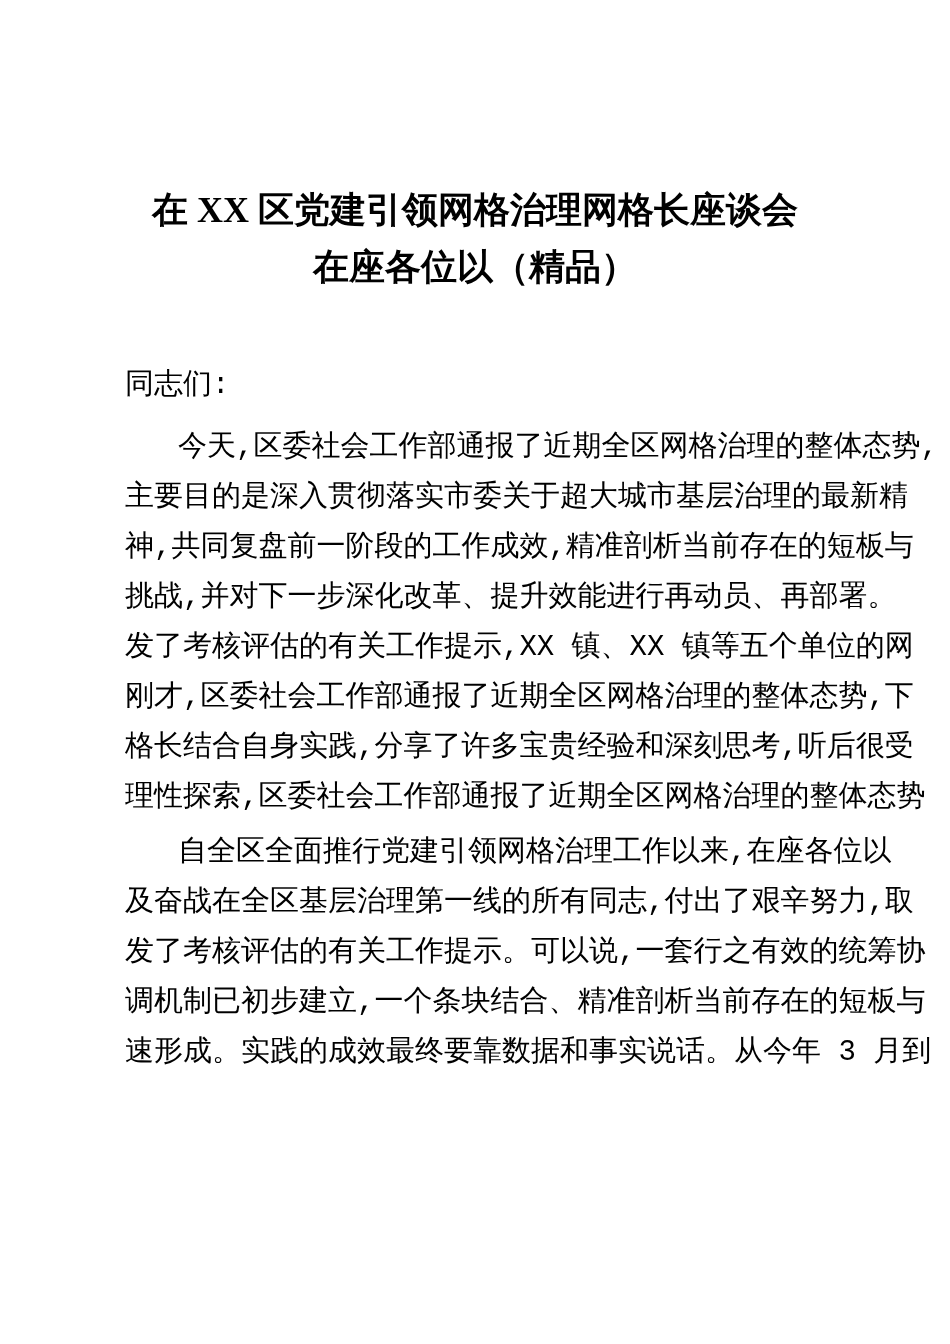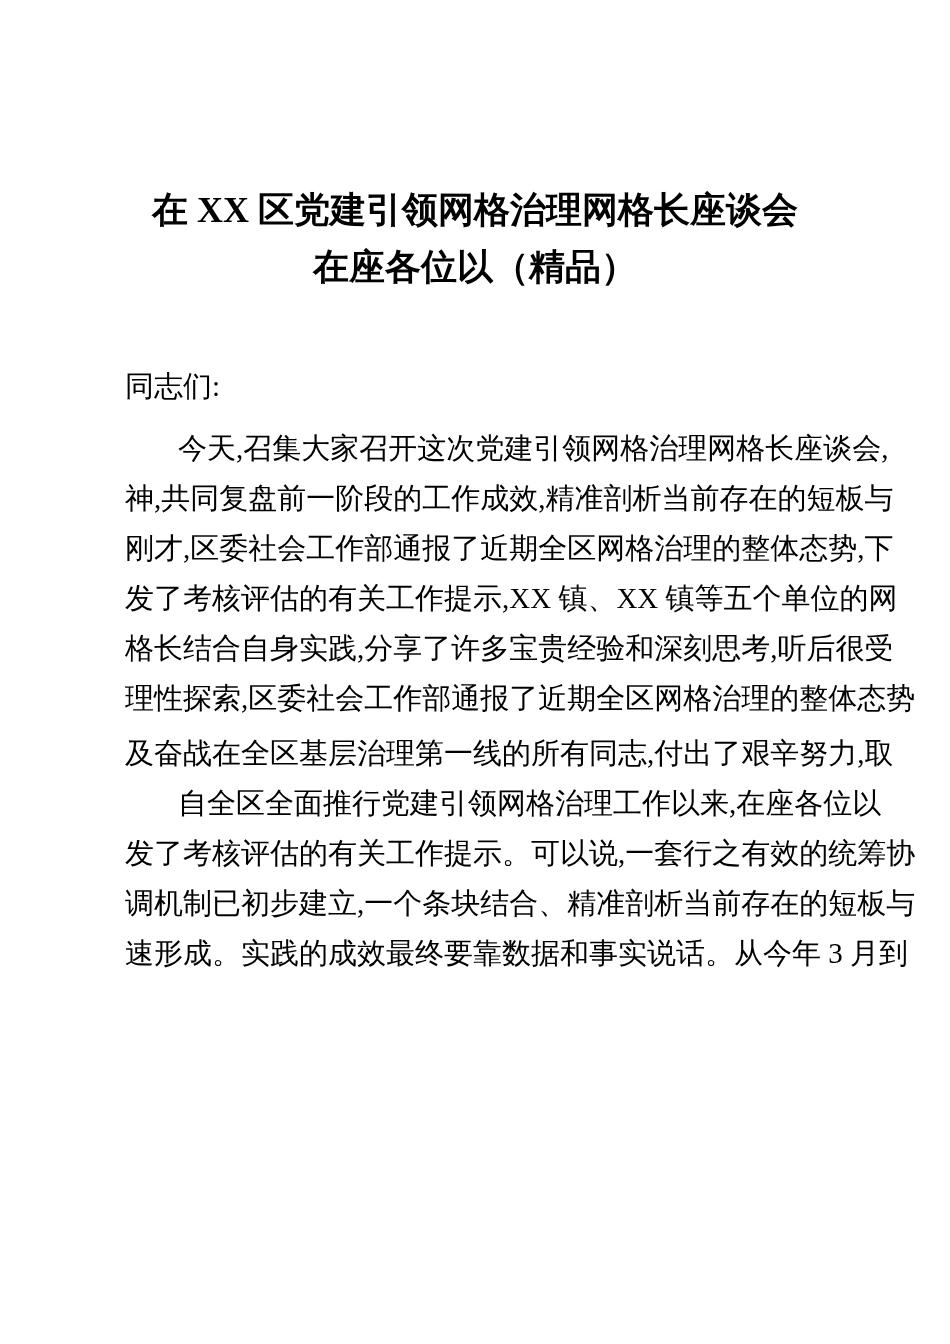--- a/index.html
+++ b/index.html
@@ -19,21 +19,21 @@
       font-family: "Liberation Serif", "DejaVu Serif", serif;
       font-weight: 700;
       font-size: 36px;
       line-height: 57px;
       text-align: center;
       color: #000000;
     }
     .title-line { display: block; }
     .doc-body {
       margin: 65px 122px 0 125px;
-      font-family: Liberation Serif, serif;
+      font-family: Liberation Mono, monospace;
       font-size: 29px;
       line-height: 50px;
       color: #000000;
     }
     .para + .para-gap-lg { margin-top: 12px; }
     .para + .para-gap-sm { margin-top: 5px; }
     .line {
       text-align: justify;
       text-align-last: justify;
       white-space: nowrap;
@@ -54,31 +54,33 @@
     <span class="title-line">在座各位以（精品）</span>
   </h1>
 
   <div class="doc-body">
 
     <div class="para">
       <div class="line end">同志们:</div>
     </div>
 
     <div class="para para-gap-lg">
-      <div class="line indent">今天,召集大家召开这次党建引领网格治理网格长座谈会,</div>
+      <div class="line indent">今天,区委社会工作部通报了近期全区网格治理的整体态势,</div>
+      <div class="line">主要目的是深入贯彻落实市委关于超大城市基层治理的最新精</div>
       <div class="line">神,共同复盘前一阶段的工作成效,精准剖析当前存在的短板与</div>
+      <div class="line">挑战,并对下一步深化改革、提升效能进行再动员、再部署。</div>
+      <div class="line">发了考核评估的有关工作提示,XX 镇、XX 镇等五个单位的网</div>
       <div class="line">刚才,区委社会工作部通报了近期全区网格治理的整体态势,下</div>
-      <div class="line">发了考核评估的有关工作提示,XX 镇、XX 镇等五个单位的网</div>
       <div class="line">格长结合自身实践,分享了许多宝贵经验和深刻思考,听后很受</div>
       <div class="line">理性探索,区委社会工作部通报了近期全区网格治理的整体态势</div>
     </div>
 
     <div class="para para-gap-sm">
+      <div class="line indent">自全区全面推行党建引领网格治理工作以来,在座各位以</div>
       <div class="line">及奋战在全区基层治理第一线的所有同志,付出了艰辛努力,取</div>
-      <div class="line indent">自全区全面推行党建引领网格治理工作以来,在座各位以</div>
       <div class="line">发了考核评估的有关工作提示。可以说,一套行之有效的统筹协</div>
       <div class="line">调机制已初步建立,一个条块结合、精准剖析当前存在的短板与</div>
       <div class="line">速形成。实践的成效最终要靠数据和事实说话。从今年 3 月到</div>
     </div>
 
   </div>
 
 </div>
 
 </body></html>

